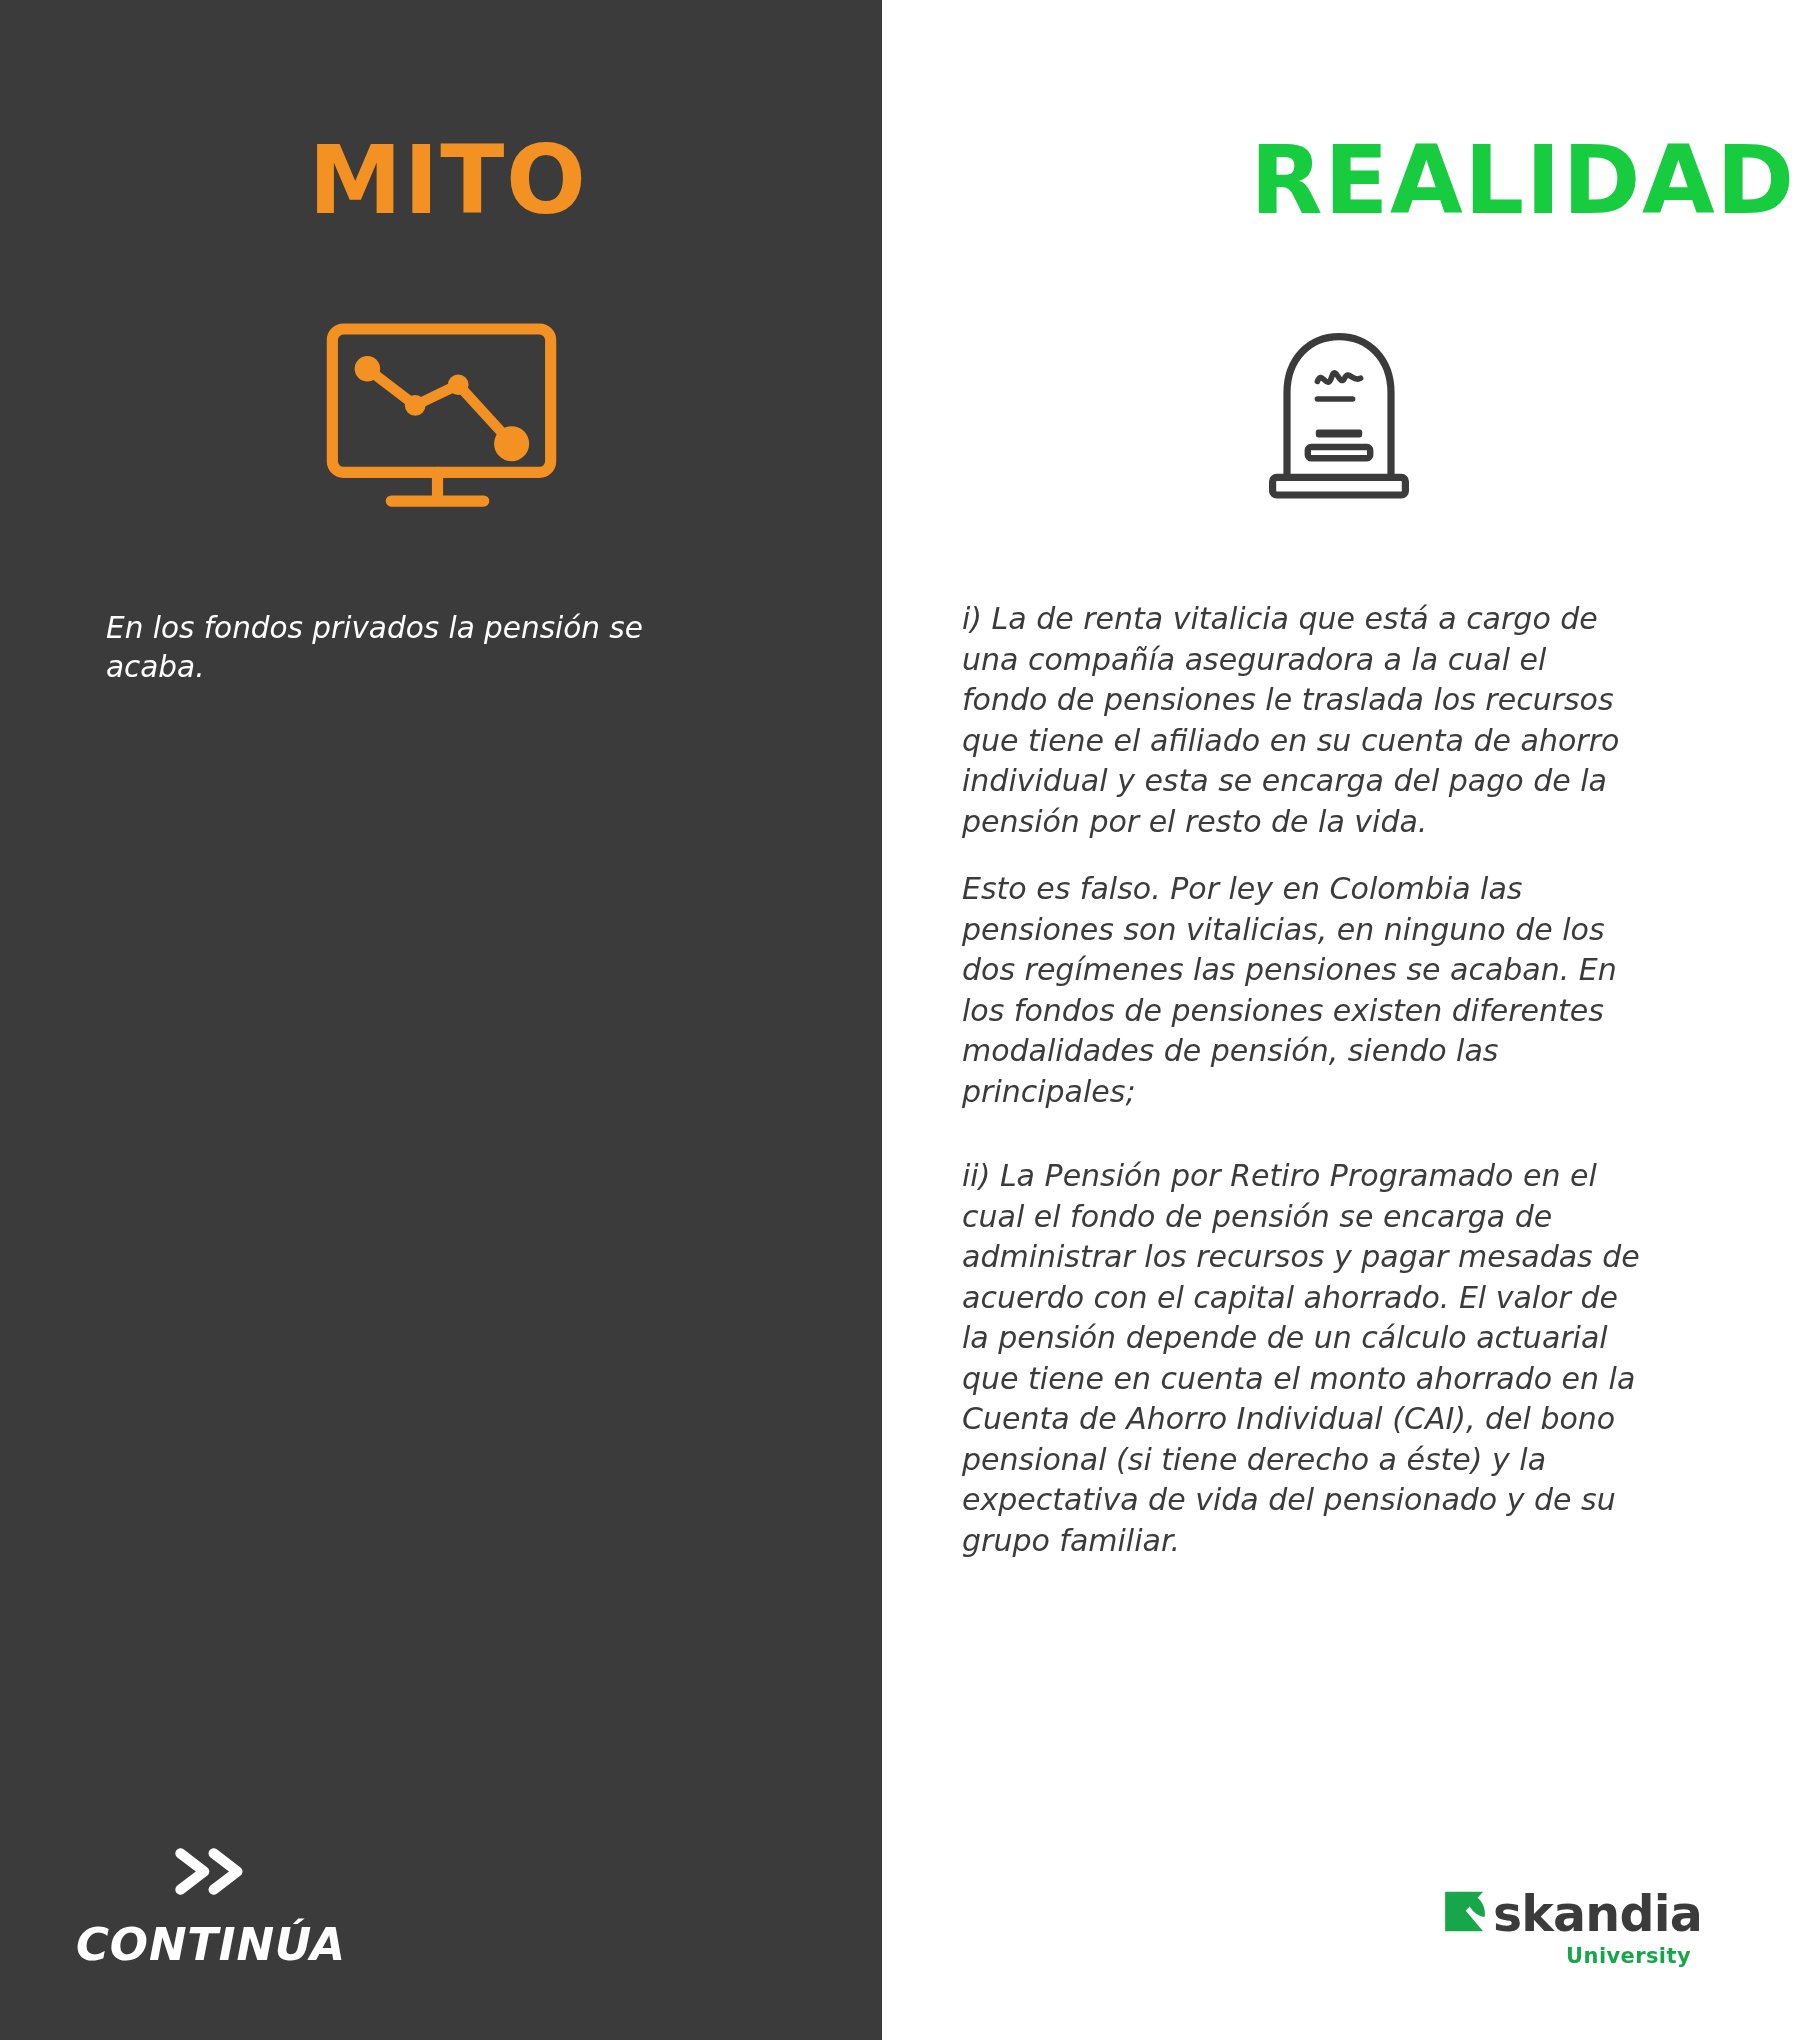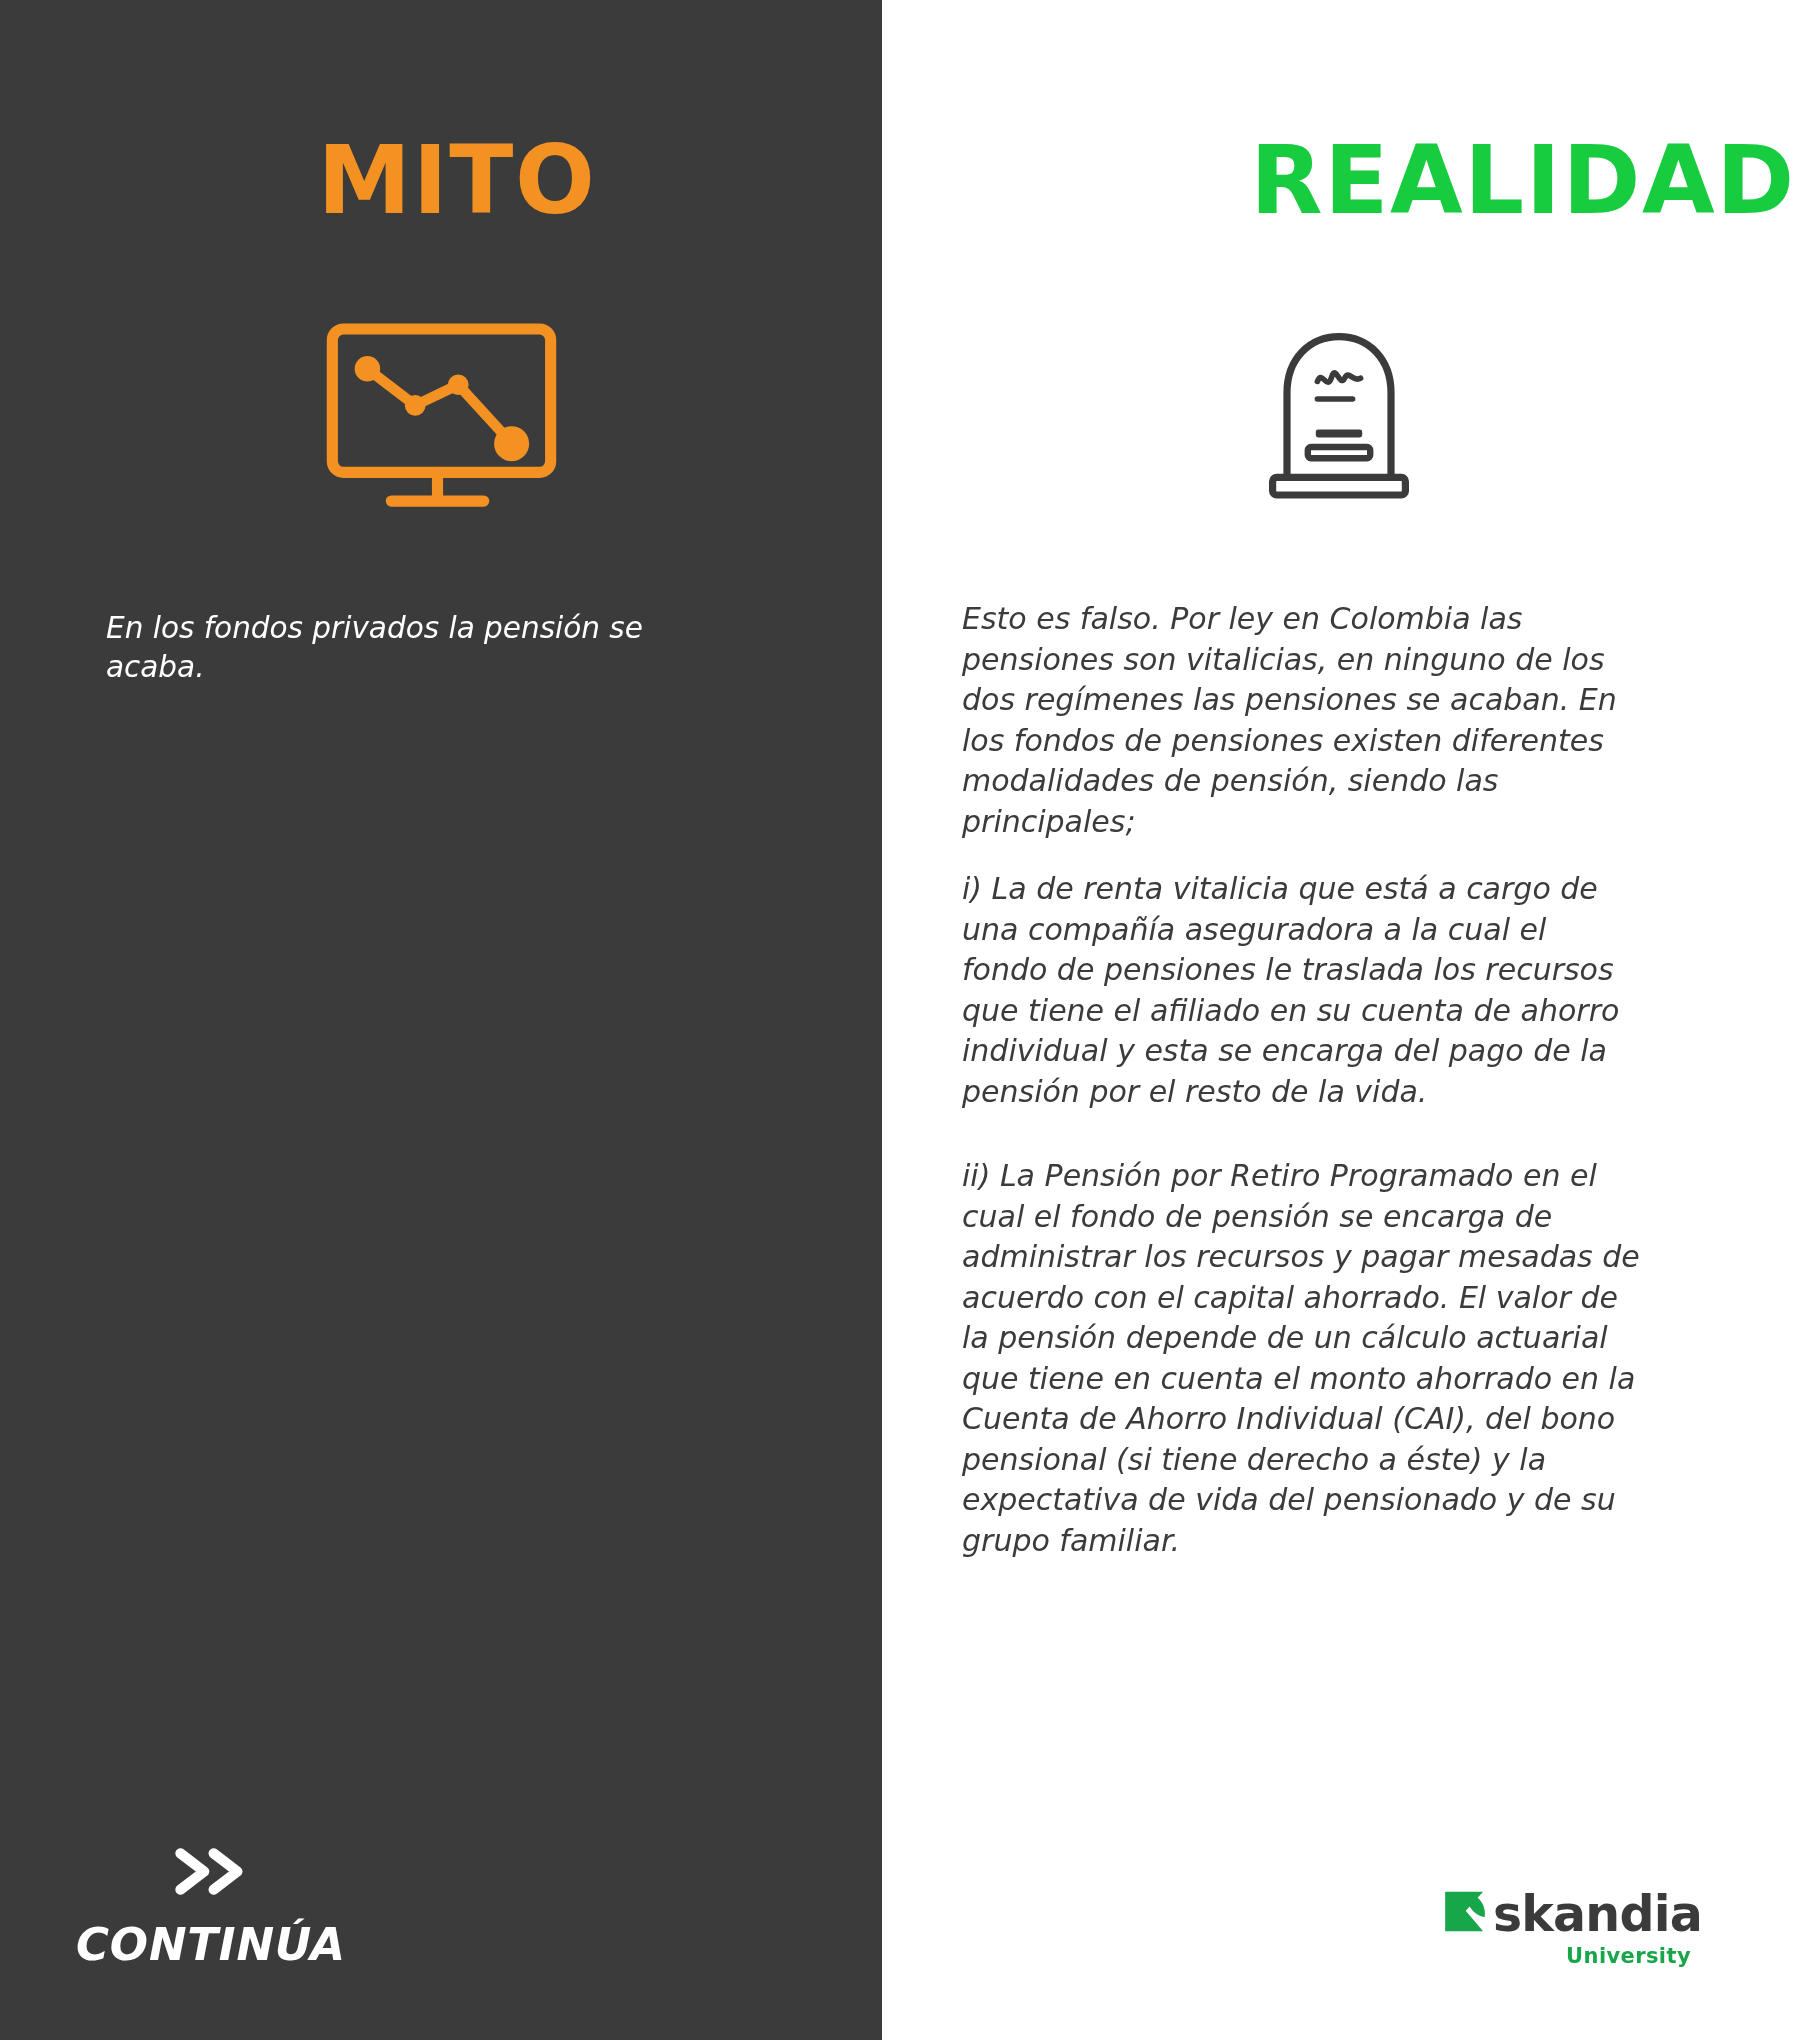--- a/index.html
+++ b/index.html
@@ -26,21 +26,21 @@
   .panel-right {
     position: relative;
     width: 914px;
     height: 2041px;
     background: #ffffff;
     flex: 0 0 914px;
   }
   .title-mito {
     position: absolute;
     top: 134px;
-    left: 16px;
+    left: 7px;
     width: 882px;
     text-align: center;
     font-family: "DejaVu Sans", sans-serif;
     font-weight: bold;
     font-size: 94px;
     letter-spacing: 1.6px;
     color: #f39223;
     line-height: 1;
   }
   .title-realidad {
@@ -189,22 +189,22 @@
         <path d="M40 198 L40 92 C40 50 68 22 105 22 C142 22 170 50 170 92 L170 198" stroke="#3b3b3b" stroke-width="9" stroke-linejoin="round"></path>
         <rect x="22" y="198" width="166" height="22" rx="5" stroke="#3b3b3b" stroke-width="9"></rect>
         <path d="M78 78 C84 62 90 92 96 72 C101 56 106 86 112 74 C117 63 123 80 132 74" stroke="#3b3b3b" stroke-width="7" stroke-linecap="round" stroke-linejoin="round" fill="none"></path>
         <path d="M78 100 L122 100" stroke="#3b3b3b" stroke-width="7" stroke-linecap="round"></path>
         <rect x="76" y="138" width="58" height="10" rx="3" fill="#3b3b3b"></rect>
         <rect x="66" y="160" width="78" height="14" rx="4" stroke="#3b3b3b" stroke-width="8"></rect>
       </svg>
     </div>
 
     <div class="body-right">
+      <p>i) La de renta vitalicia que está a cargo de una compañía aseguradora a la cual el fondo de pensiones le traslada los recursos que tiene el afiliado en su cuenta de ahorro individual y esta se encarga del pago de la pensión por el resto de la vida.</p>
       <p>Esto es falso. Por ley en Colombia las pensiones son vitalicias, en ninguno de los dos regímenes las pensiones se acaban. En los fondos de pensiones existen diferentes modalidades de pensión, siendo las principales;</p>
-      <p>i) La de renta vitalicia que está a cargo de una compañía aseguradora a la cual el fondo de pensiones le traslada los recursos que tiene el afiliado en su cuenta de ahorro individual y esta se encarga del pago de la pensión por el resto de la vida.</p>
       <p>ii) La Pensión por Retiro Programado en el cual el fondo de pensión se encarga de administrar los recursos y pagar mesadas de acuerdo con el capital ahorrado. El valor de la pensión depende de un cálculo actuarial que tiene en cuenta el monto ahorrado en la Cuenta de Ahorro Individual (CAI), del bono pensional (si tiene derecho a éste) y la expectativa de vida del pensionado y de su grupo familiar.</p>
     </div>
 
     <div class="logo-wrap">
       <div class="logo-row">
         <span>
           <svg width="49" height="49" viewBox="0 0 62 62" fill="none" xmlns="http://www.w3.org/2000/svg">
             <path d="M4 6 H52 L30 30 L52 56 H4 Z" fill="#18a64a"></path>
             <path d="M30 6 C46 10 56 22 54 38 C40 36 30 22 30 6 Z" fill="#18a64a"></path>
           </svg>

